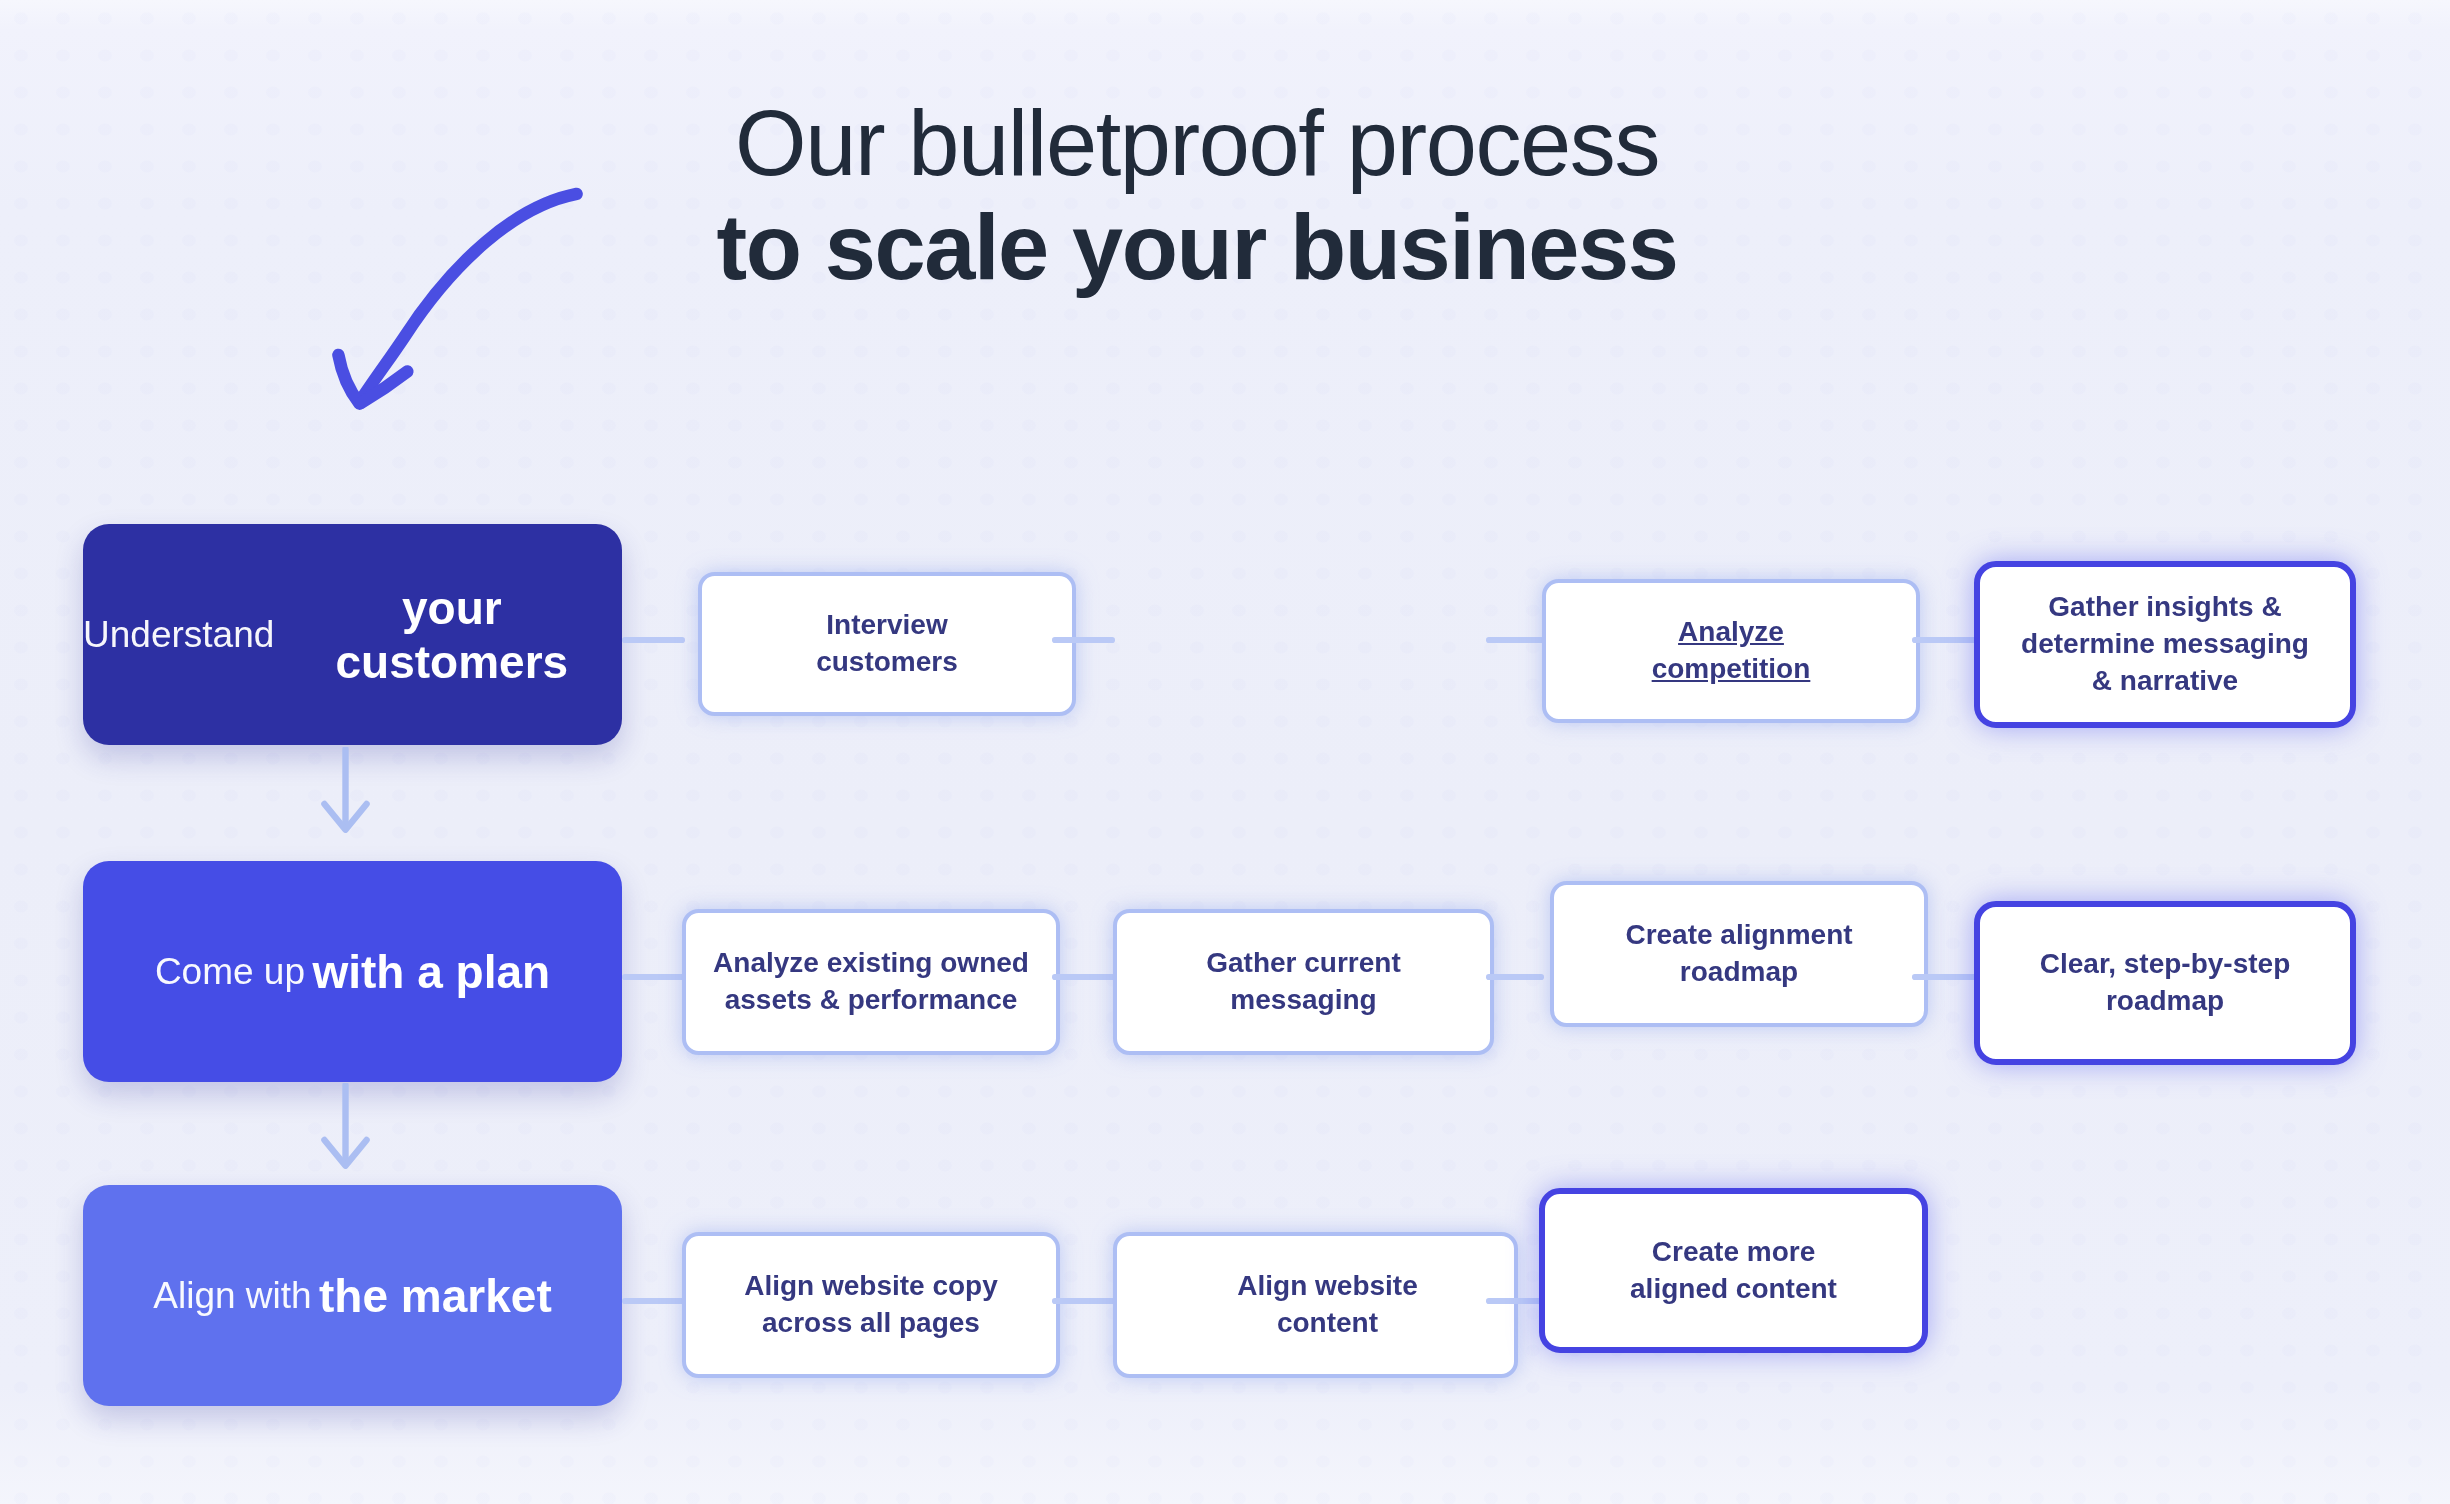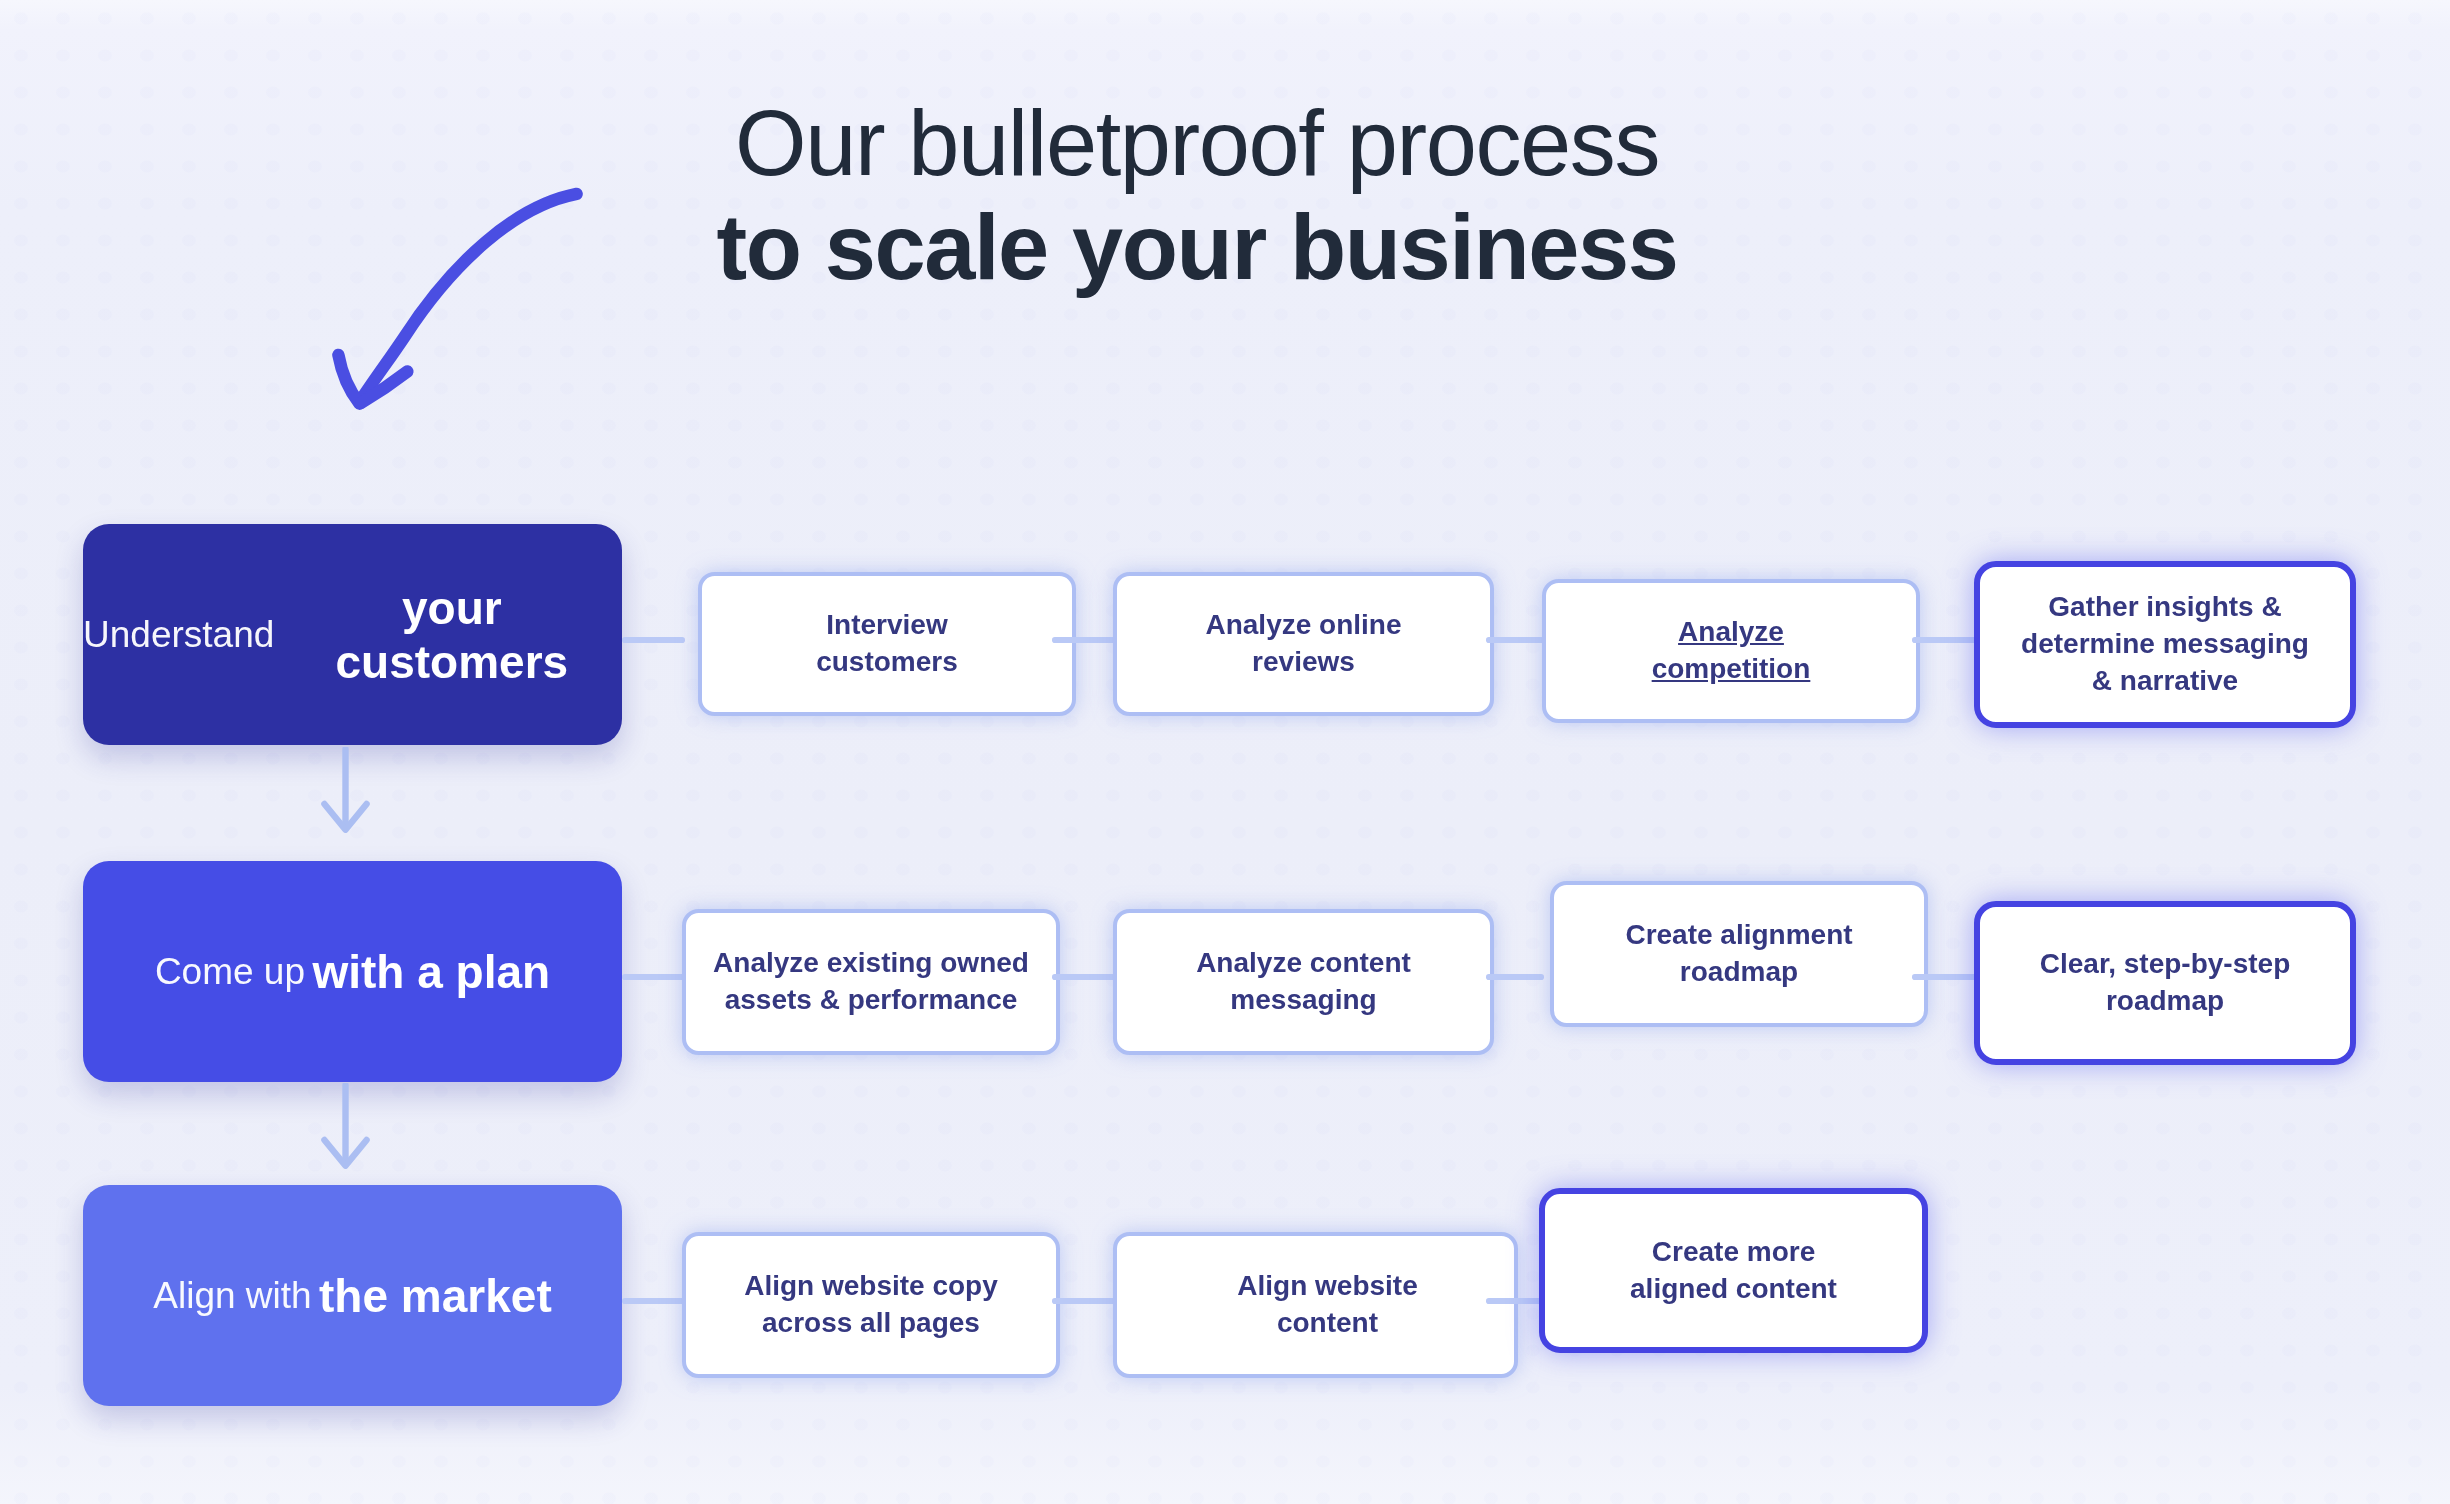--- a/index.html
+++ b/index.html
@@ -107,24 +107,20 @@
   <div class="main m1">
     <span class="l1">Understand</span>
     <span class="l2">your customers</span>
   </div>
   <div class="hconn r1h ca"></div>
   <div class="step r1 c1">
     <span>Interview
 customers</span>
   </div>
   <div class="hconn r1h cb"></div>
-  <div class="step r1 c2">
-    <span>Analyze online
-reviews</span>
-  </div>
   <div class="hconn r1h cc"></div>
   <div class="step r1 c3">
     <span>Analyze
 competition</span>
   </div>
   <div class="hconn r1h cd"></div>
   <div class="step hl r1 c4">
     <span>Gather insights &amp;
 determine messaging
 &amp; narrative</span>
@@ -141,21 +137,21 @@
     <span class="l1">Come up</span>
     <span class="l2">with a plan</span>
   </div>
   <div class="hconn r2h ca"></div>
   <div class="step r2 c1">
     <span>Analyze existing owned
 assets &amp; performance</span>
   </div>
   <div class="hconn r2h cb"></div>
   <div class="step r2 c2">
-    <span>Analyze content
+    <span>Gather current
 messaging</span>
   </div>
   <div class="hconn r2h cc"></div>
   <div class="step r2 c3">
     <span>Create alignment
 roadmap</span>
   </div>
   <div class="hconn r2h cd"></div>
   <div class="step hl r2 c4">
     <span>Clear, step-by-step

